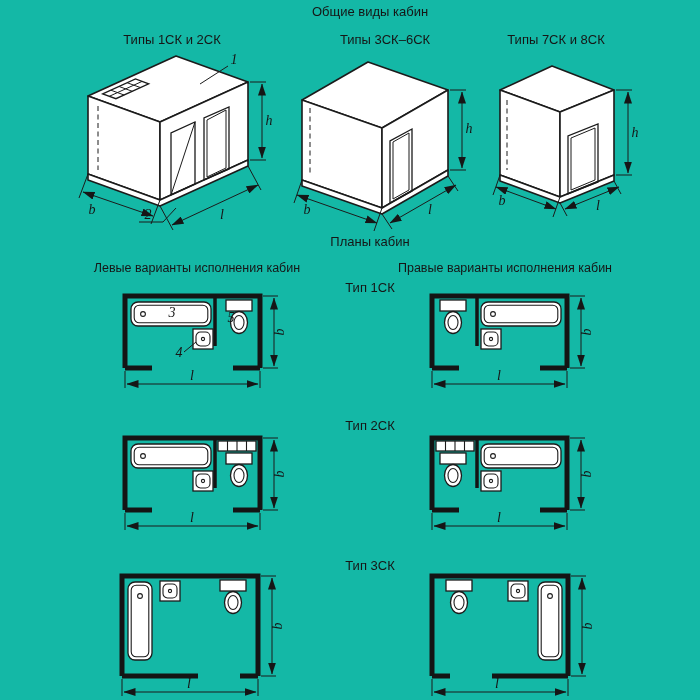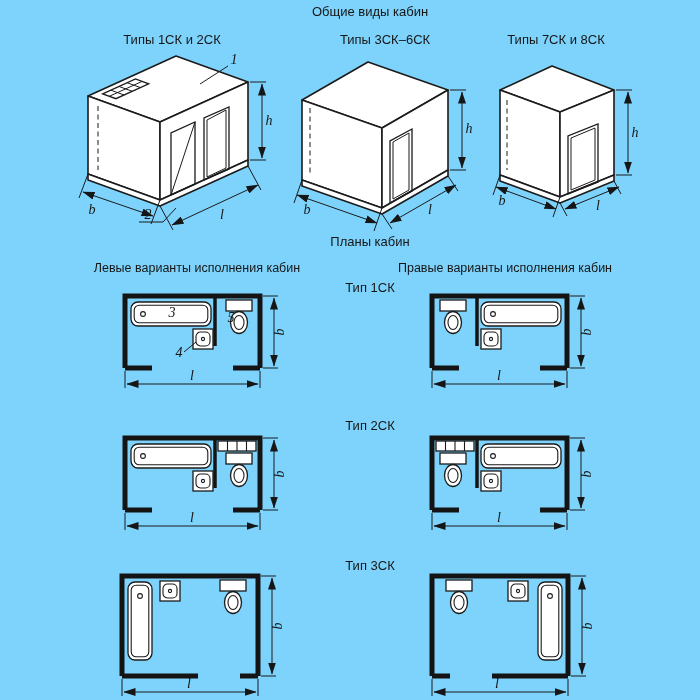--- a/index.html
+++ b/index.html
@@ -1,16 +1,16 @@
 <!DOCTYPE html>
 <html><head>
 <meta charset="utf-8">
 <style>
   html,body{margin:0;padding:0;background:#ffffff}
-  .canvas{position:relative;width:700px;height:700px;background:#7dd3fc;overflow:hidden;
+  .canvas{position:relative;width:700px;height:700px;background:#14b8a6;overflow:hidden;
           font-family:"Liberation Sans",sans-serif}
   svg{display:block}
   .lbl{font:13px "Liberation Sans",sans-serif;fill:#161616;text-anchor:middle}
   .lbl-sm{font:12.5px "Liberation Sans",sans-serif;fill:#161616;text-anchor:middle}
   .dim{font:italic 14px "Liberation Serif",serif;fill:#161616;text-anchor:middle}
   .edge{fill:#ffffff;stroke:#1b1b1b;stroke-width:1.6;stroke-linejoin:round}
   .ln{fill:none;stroke:#1b1b1b;stroke-width:1.3}
   .thin{fill:none;stroke:#1b1b1b;stroke-width:1}
   .dsh{fill:none;stroke:#1b1b1b;stroke-width:1;stroke-dasharray:5 3.5}
   .dimln{fill:none;stroke:#1b1b1b;stroke-width:1}

